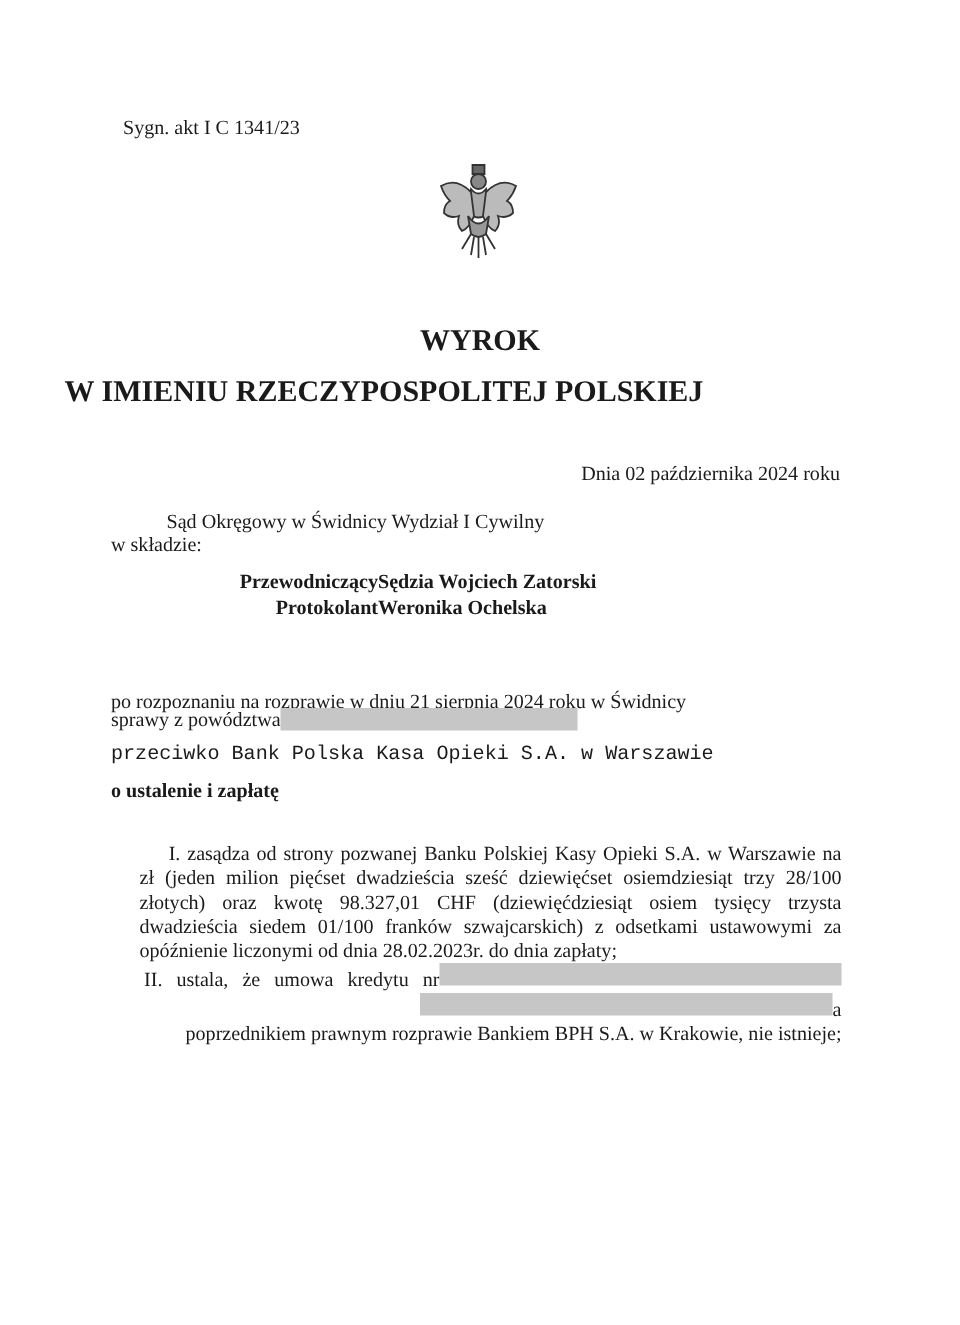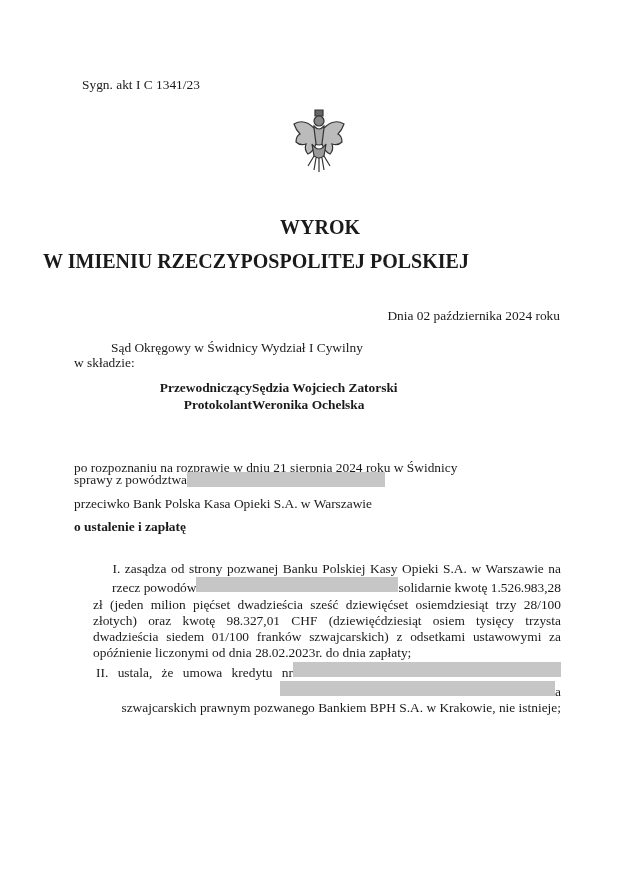--- a/index.html
+++ b/index.html
@@ -14,21 +14,21 @@
     #title { left: 0; width: 640px; top: 216px; text-align: center; font-size: 20px; font-weight: bold; }
     #subtitle { left: 0; width: 512px; top: 250px; text-align: center; font-size: 20px; font-weight: bold; }
     #date { right: 80px; top: 308px; }
     #court { left: 111px; top: 340px; }
     #composition { left: 74px; top: 355px; }
     #panel { left: 151px; top: 379px; font-weight: bold; line-height: 17px; text-align: right; }
     #panel .row { display: flex; }
     #panel .role { width: 101px; }
     #hearing { left: 74px; top: 428px; margin-top: 32px; }
     #plaintiff { left: 74px; top: 472px; }
-    #defendant { left: 74px; top: 496px; }
+    #defendant { left: 74px; top: 496px; font-family: Liberation Mono, monospace; }
     #subject { left: 74px; top: 519px; font-weight: bold; }
     #ruling {
       position: absolute; left: 93px; top: 561px; width: 468px;
       line-height: 16.3px; text-align: justify; white-space: normal;
     }
     #ruling p { margin: 0; }
     .line { display: flex; justify-content: flex-end; align-items: baseline; white-space: nowrap; }
   </style>
 </head>
 <body>
@@ -72,33 +72,28 @@
   <span>sprawy z powództwa</span><span class="redact" style="width:198px;"></span>
 </div>
 <div class="abs" id="defendant">przeciwko Bank Polska Kasa Opieki S.A. w Warszawie</div>
 <div class="abs" id="subject">o ustalenie i zapłatę</div>
 
 <div id="ruling">
   <div>
     <div class="line">
       <span style="word-spacing:1.2px;">I.  zasądza od strony pozwanej Banku Polskiej Kasy Opieki S.A. w Warszawie na</span>
     </div>
-    <div class="line">
-      <span>rzecz powodów</span>
-      <span class="redact" style="width:202px;"></span>
-      <span>solidarnie kwotę 1.526.983,28</span>
-    </div>
     <p>zł (jeden milion pięćset dwadzieścia sześć dziewięćset osiemdziesiąt trzy 28/100 złotych) oraz kwotę 98.327,01 CHF (dziewięćdziesiąt osiem tysięcy trzysta dwadzieścia siedem 01/100 franków szwajcarskich) z odsetkami ustawowymi za opóźnienie liczonymi od dnia 28.02.2023r. do dnia zapłaty;</p>
   </div>
   <div>
     <div class="line">
       <span style="word-spacing:6px;">II. ustala, że umowa kredytu nr</span>
       <span class="redact" style="width:268px;"></span>
     </div>
     <div class="line">
       <span class="redact" style="width:275px;"></span>
       <span>a</span>
     </div>
     <div class="line">
-      <span>szwajcarskich prawnym pozwanego Bankiem BPH S.A. w Krakowie,  nie istnieje;</span>
+      <span>poprzednikiem prawnym rozprawie Bankiem BPH S.A. w Krakowie,  nie istnieje;</span>
     </div>
   </div>
 </div>
 
 </body></html>

